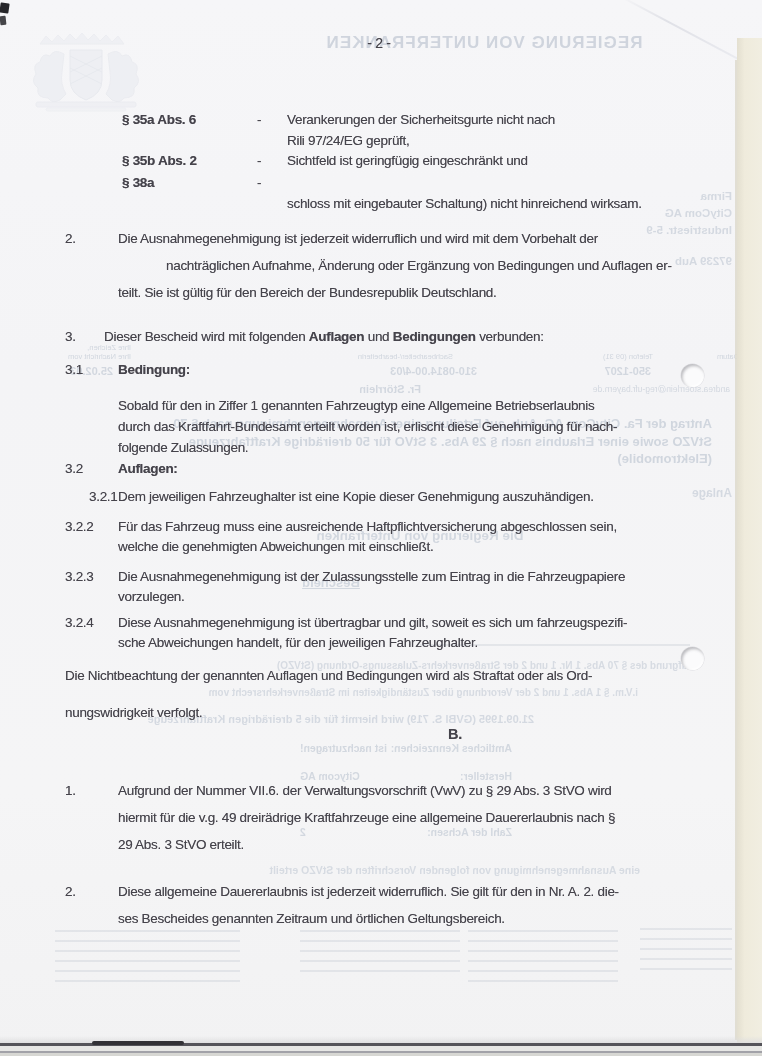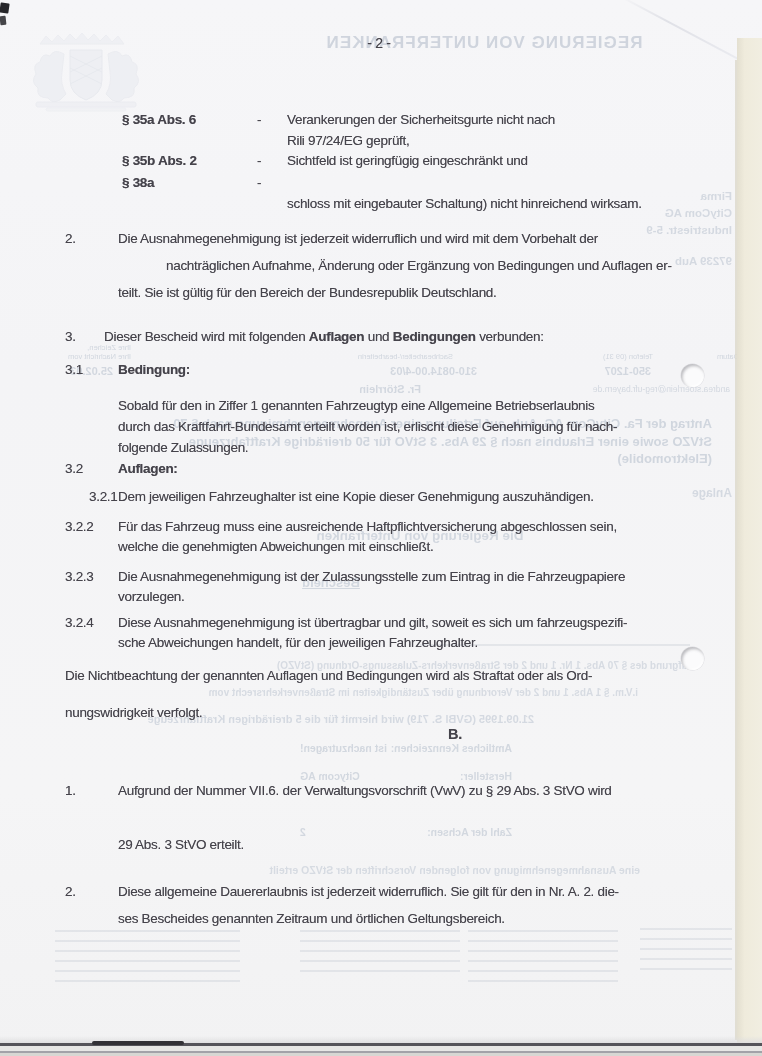--- a/index.html
+++ b/index.html
@@ -157,20 +157,21 @@
   <div class="ln" style="left:118px;top:615px;">Diese Ausnahmegenehmigung ist übertragbar und gilt, soweit es sich um fahrzeugspezifi-</div>
   <div class="ln" style="left:118px;top:635px;">sche Abweichungen handelt, für den jeweiligen Fahrzeughalter.</div>
 
   <div class="ln" style="left:65px;top:668px;">Die Nichtbeachtung der genannten Auflagen und Bedingungen wird als Straftat oder als Ord-</div>
   <div class="ln" style="left:65px;top:688px;margin-top:17px;">nungswidrigkeit verfolgt.</div>
 
   <div class="ln b" style="left:448px;top:727px;font-size:14.5px;">B.</div>
 
   <div class="ln" style="left:65px;top:783px;">1.</div>
   <div class="ln" style="left:118px;top:783px;">Aufgrund der Nummer VII.6. der Verwaltungsvorschrift (VwV) zu § 29 Abs. 3 StVO wird</div>
+  <div class="ln" style="left:118px;top:810px;">hiermit für die v.g. 49 dreirädrige Kraftfahrzeuge eine allgemeine Dauererlaubnis nach §</div>
   <div class="ln" style="left:118px;top:837px;">29 Abs. 3 StVO erteilt.</div>
 
   <div class="ln" style="left:65px;top:884px;">2.</div>
   <div class="ln" style="left:118px;top:884px;">Diese allgemeine Dauererlaubnis ist jederzeit widerruflich. Sie gilt für den in Nr. A. 2. die-</div>
   <div class="ln" style="left:118px;top:911px;">ses Bescheides genannten Zeitraum und örtlichen Geltungsbereich.</div>
 
   <div class="hole" style="left:681px;top:364px;"></div>
   <div class="hole" style="left:681px;top:647px;"></div>
 
   <div class="mark" style="left:0;top:3px;width:9px;height:10px;transform:rotate(8deg);"></div>

